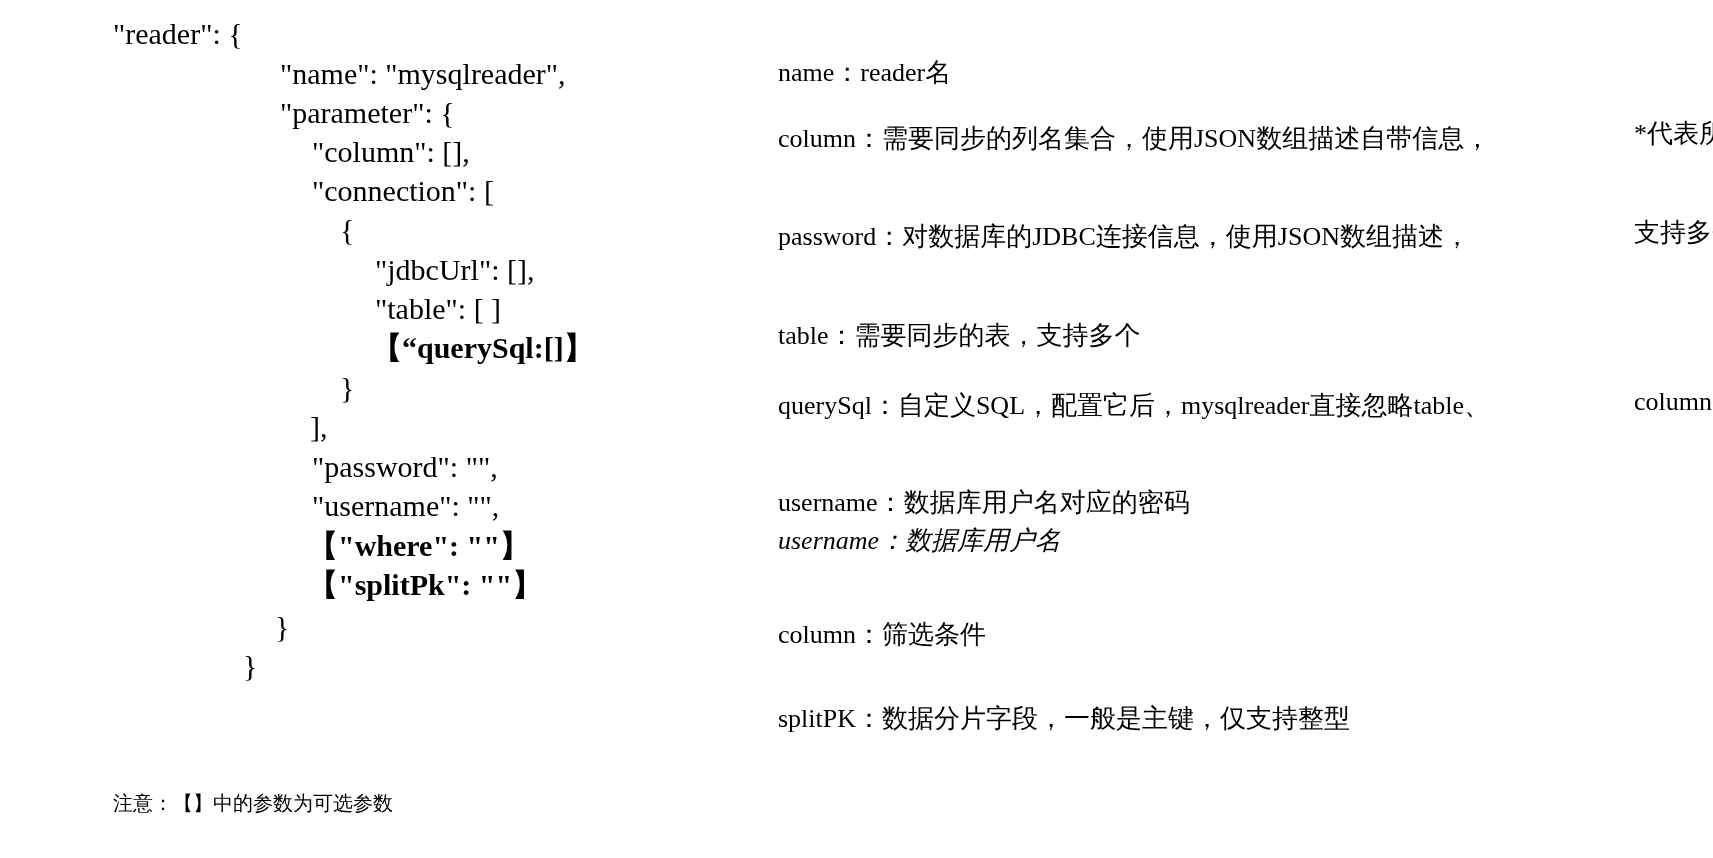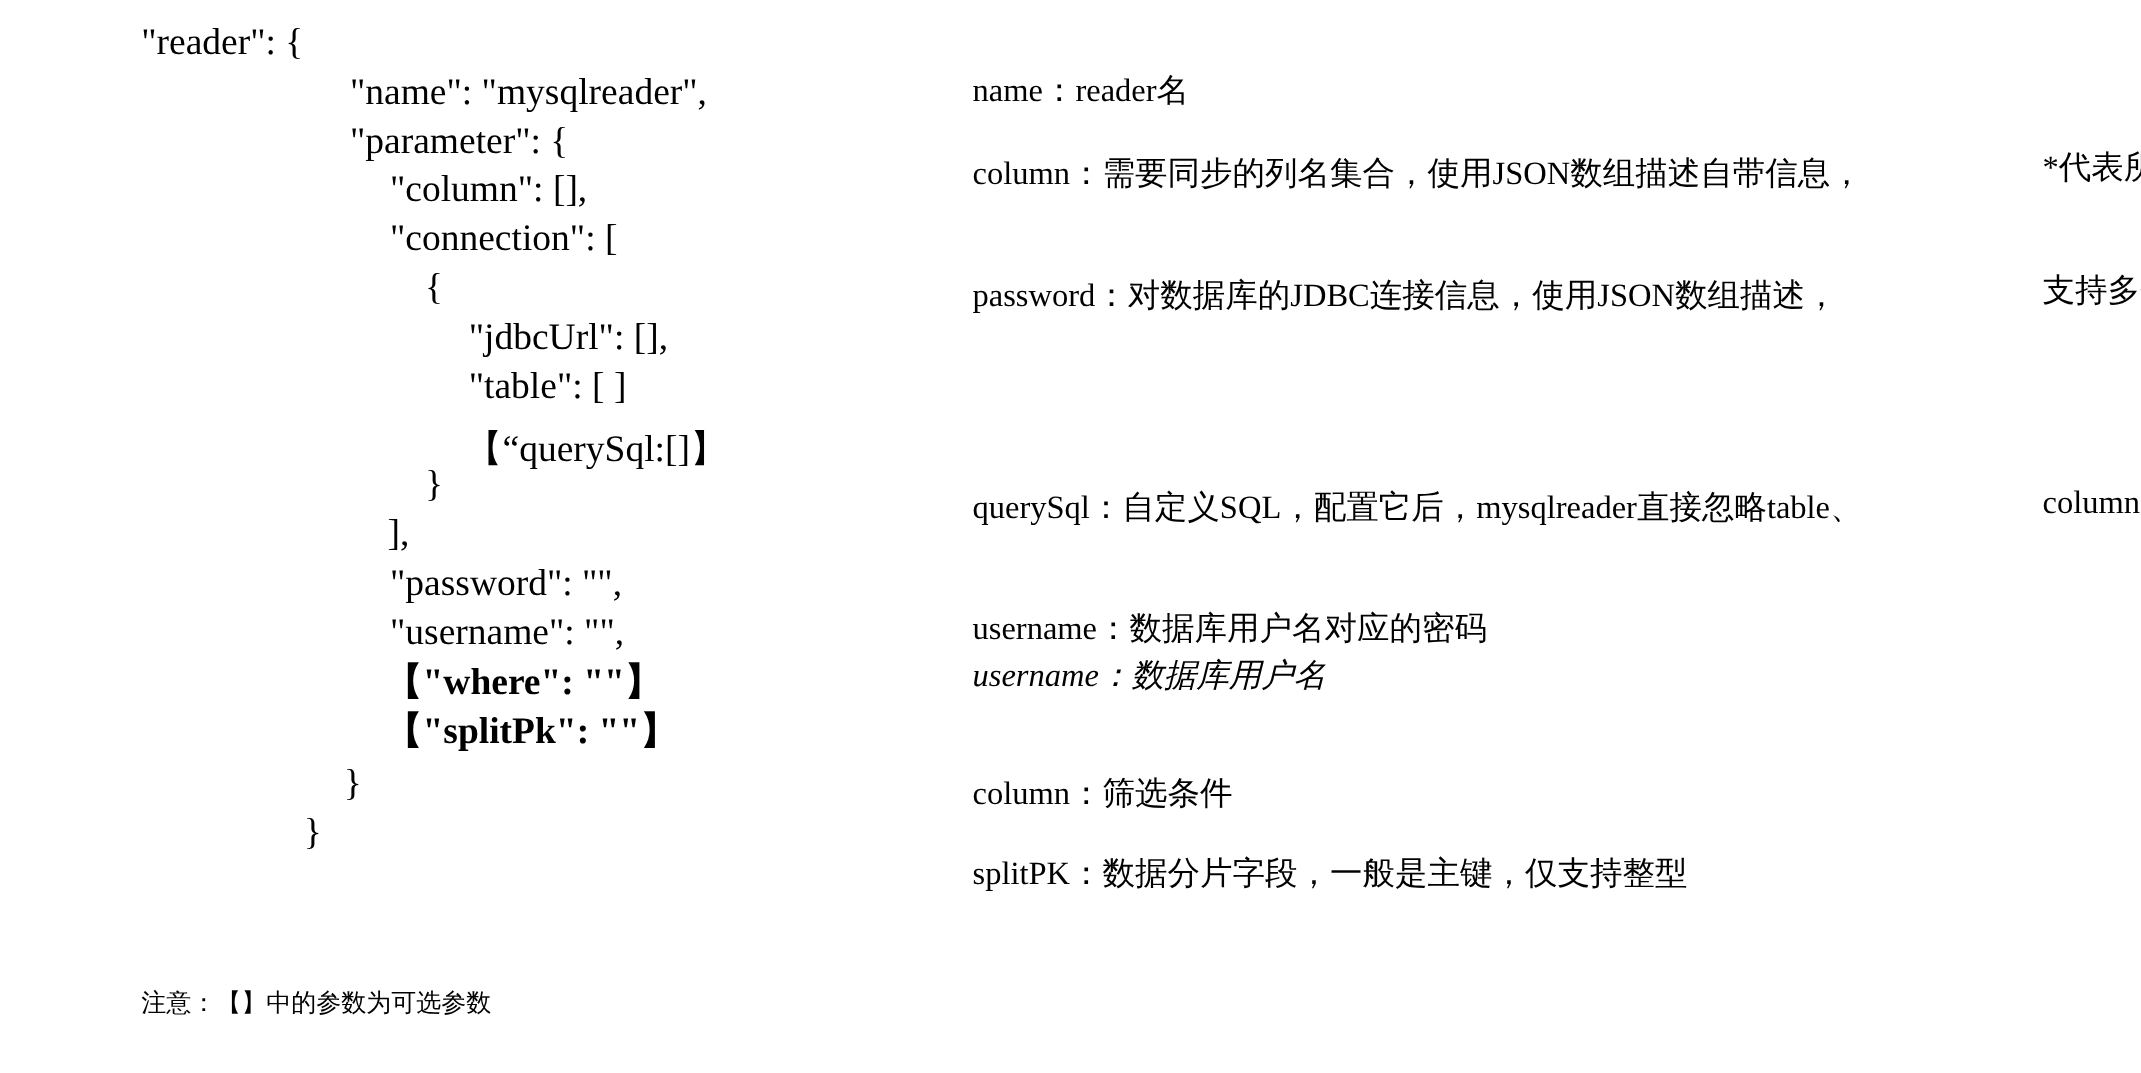--- a/index.html
+++ b/index.html
@@ -80,21 +80,21 @@
 
 <div class="json-panel">
   <div class="json-line" style="left:113px; top:14px;">"reader": {</div>
   <div class="json-line" style="left:280px; top:54px;">"name": "mysqlreader",</div>
   <div class="json-line" style="left:280px; top:93px;">"parameter": {</div>
   <div class="json-line" style="left:312px; top:132px;">"column": [],</div>
   <div class="json-line" style="left:312px; top:171px;">"connection": [</div>
   <div class="json-line" style="left:340px; top:210px;">{</div>
   <div class="json-line" style="left:375px; top:250px;">"jdbcUrl": [],</div>
   <div class="json-line" style="left:375px; top:289px;">"table": [ ]</div>
-  <div class="json-line" style="left:372px; top:340px; font-weight:normal;">【“querySql:[]】</div>
+  <div class="json-line" style="left:372px; top:328px; font-weight:bold;">【“querySql:[]】</div>
   <div class="json-line" style="left:340px; top:368px;">}</div>
   <div class="json-line" style="left:310px; top:407px;">],</div>
   <div class="json-line" style="left:312px; top:447px;">"password": "",</div>
   <div class="json-line" style="left:312px; top:486px;">"username": "",</div>
   <div class="json-line" style="left:308px; top:526px; font-weight:bold;">【"where": ""】</div>
   <div class="json-line" style="left:308px; top:565px; font-weight:bold;">【"splitPk": ""】</div>
   <div class="json-line" style="left:275px; top:607px;">}</div>
   <div class="json-line" style="left:243px; top:646px;">}</div>
 </div>
 
@@ -109,35 +109,38 @@
   <div class="desc-item" style="top:85px;">
     <span class="d-key">column：</span><span class="d-text">需要同步的列名集合，使用JSON数组描述自带信息，</span>
   </div>
   <div class="desc-cont" style="left:882px; top:116px;">*代表所有列</div>
 
   <div class="desc-item" style="top:183px;">
     <span class="d-key">password：</span><span class="d-text">对数据库的JDBC连接信息，使用JSON数组描述，</span>
   </div>
   <div class="desc-cont" style="left:882px; top:215px;">支持多个连接地址</div>
 
+  <div class="desc-item" style="top:282px;">
+    <span class="d-key">table：</span><span class="d-text">需要同步的表，支持多个</span>
+  </div>
 
   <div class="desc-item" style="top:352px;">
     <span class="d-key">querySql：</span><span class="d-text">自定义SQL，配置它后，mysqlreader直接忽略table、</span>
   </div>
   <div class="desc-cont" style="left:882px; top:384px;">column、where</div>
 
   <div class="desc-item" style="top:449px;">
     <span class="d-key">username：</span><span class="d-text">数据库用户名对应的密码</span>
   </div>
 
   <div class="desc-item" style="top:487px;font-style:italic;">
     <span class="d-key">username：</span><span class="d-text">数据库用户名</span>
   </div>
 
   <div class="desc-item" style="top:581px;">
     <span class="d-key">column：</span><span class="d-text">筛选条件</span>
   </div>
 
-  <div class="desc-item" style="top:645px;">
+  <div class="desc-item" style="top:665px;">
     <span class="d-key">splitPK：</span><span class="d-text">数据分片字段，一般是主键，仅支持整型</span>
   </div>
 
 </div>
 
 </body></html>

